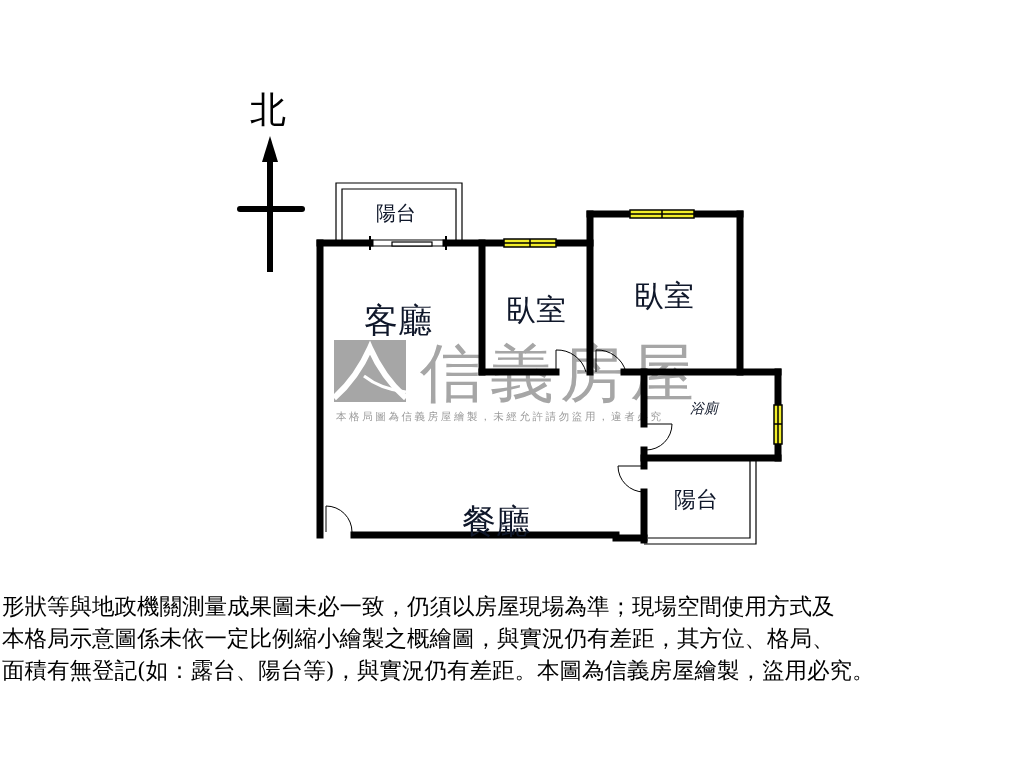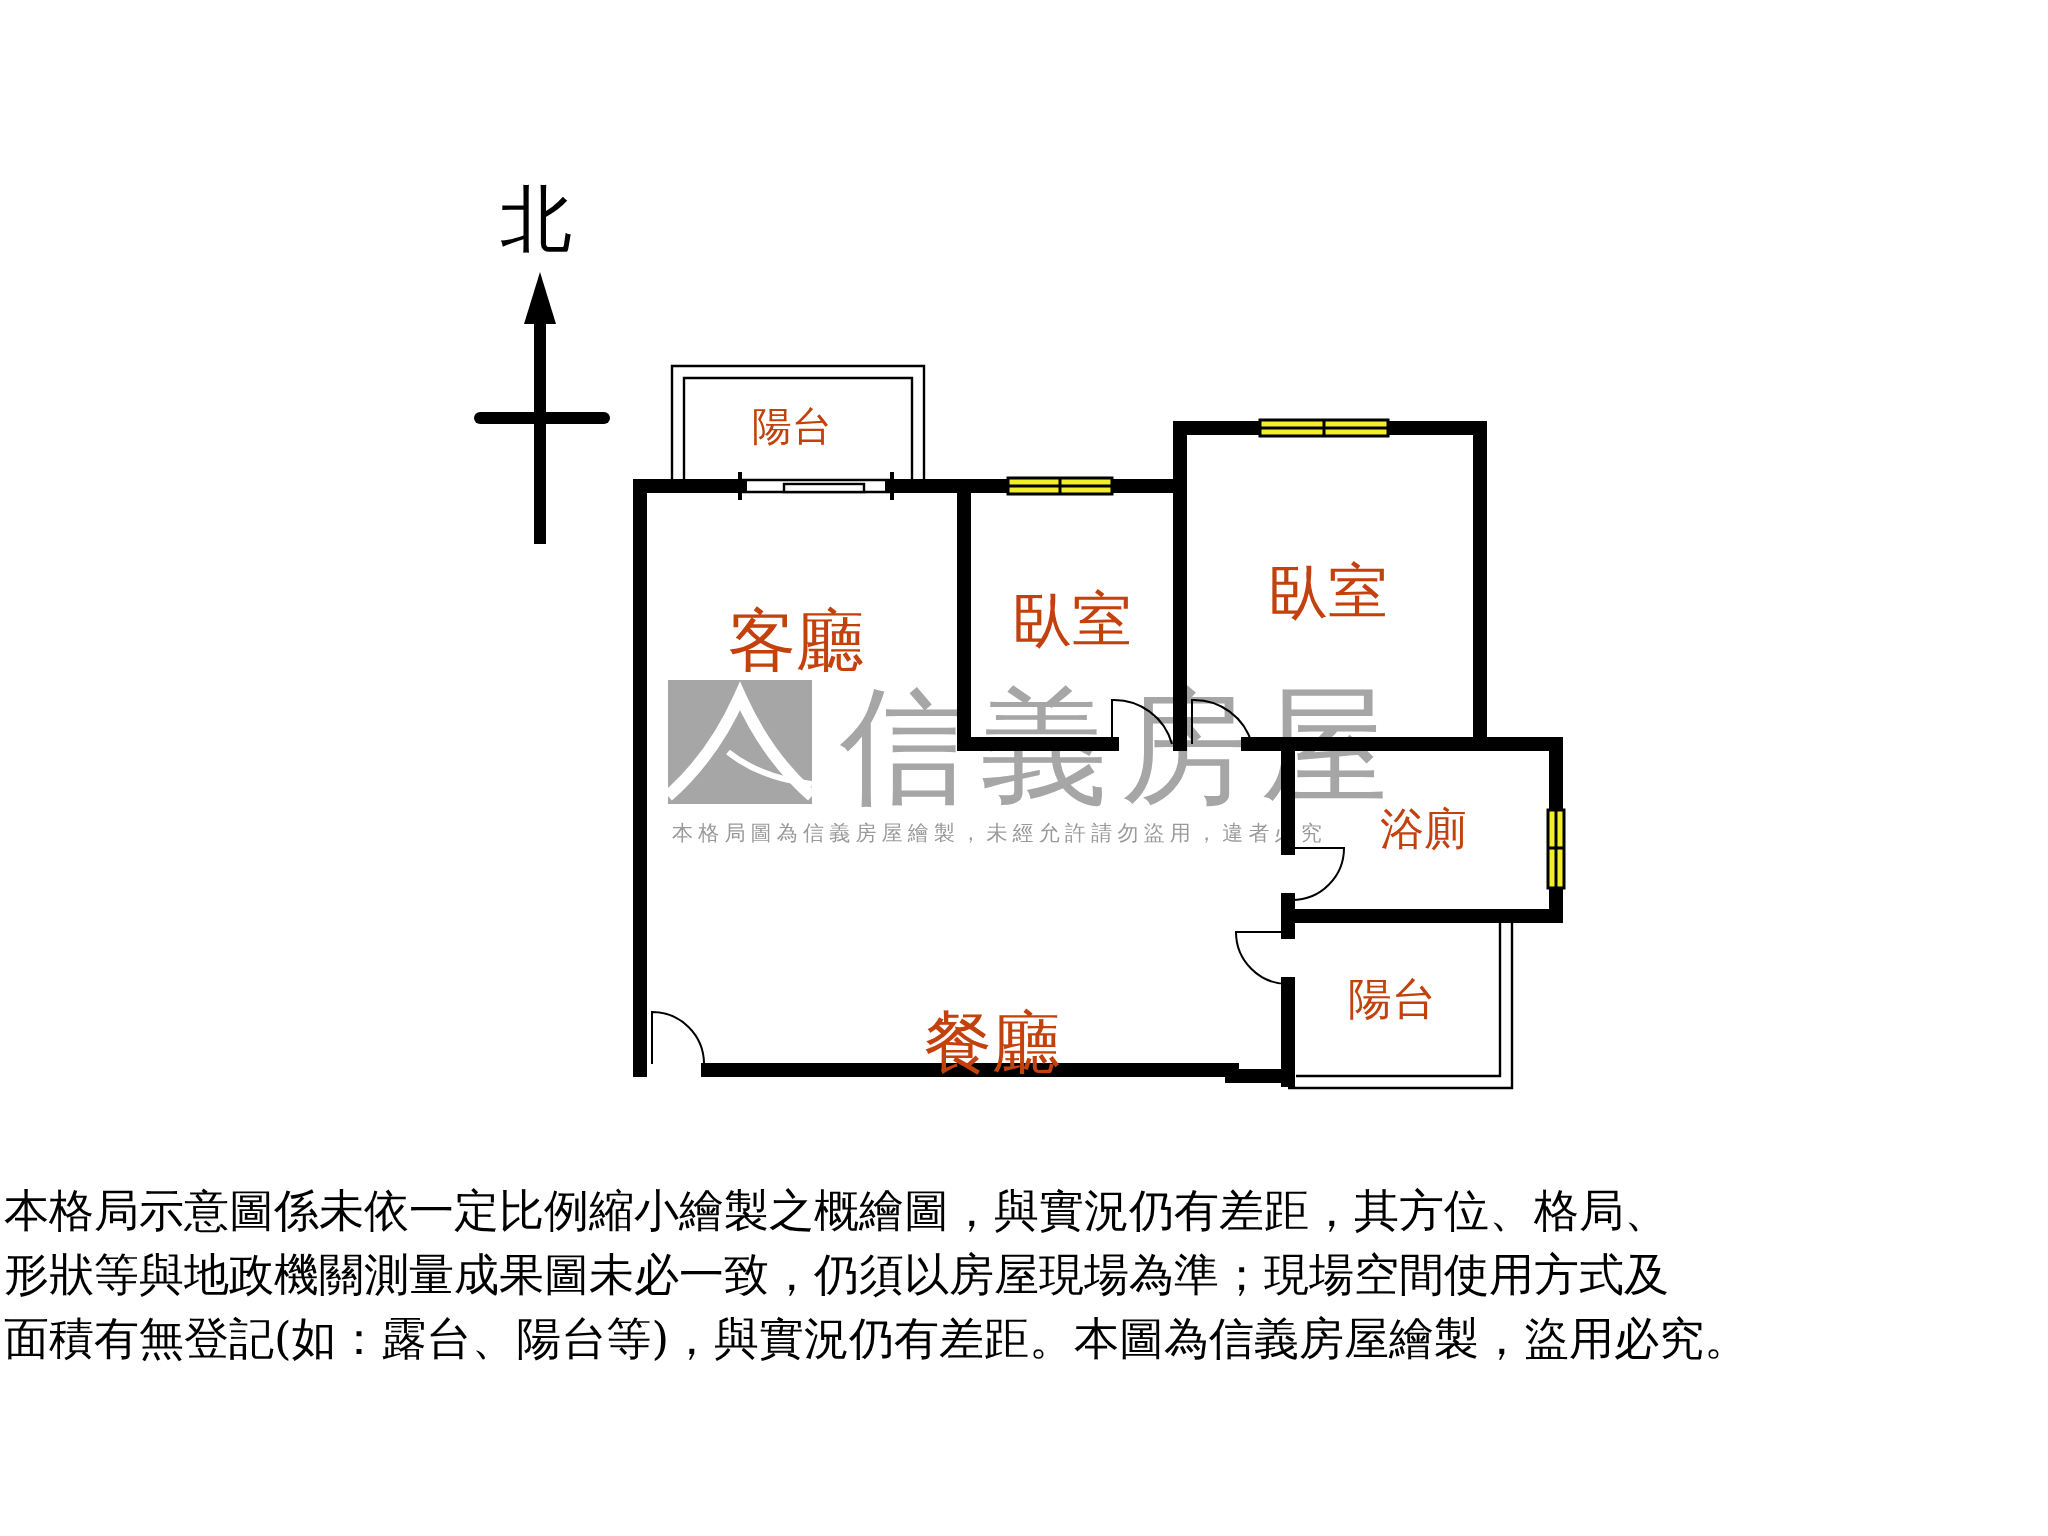--- a/index.html
+++ b/index.html
@@ -1,19 +1,19 @@
 <!DOCTYPE html>
 <html><head>
 <meta charset="utf-8">
 <style>
   html, body { margin:0; padding:0; background:#ffffff; }
   body { width:1024px; height:768px; position:relative; overflow:hidden;
          font-family:"DejaVu Serif", "Liberation Serif", serif; color:#000; }
   #plan { position:absolute; left:0; top:0; width:1024px; height:560px; }
-  .room-label { position:absolute; font-family:"DejaVu Sans", "Liberation Sans", sans-serif; color:#c2410c; white-space:nowrap; }
+  .room-label { position:absolute; font-family:"DejaVu Sans", "Liberation Sans", sans-serif; color:#0f172a; white-space:nowrap; }
   .north-label { position:absolute; left:250px; top:86px; font-size:36px; font-family:"DejaVu Serif","Liberation Serif",serif; }
   .disclaimer { position:absolute; left:2px; top:590px; width:1020px; font-size:22.5px; line-height:32px;
                 font-family:"DejaVu Serif","Liberation Serif",serif; color:#000; }
   .disclaimer div { white-space:nowrap; }
   .wm-text { position:absolute; left:336px; top:410px; font-size:10.5px; color:#9a9a9a; letter-spacing:2.6px;
              font-family:"DejaVu Sans","Liberation Sans",sans-serif; white-space:nowrap; }
   .wm-brand { position:absolute; left:420px; top:330px; font-size:64px; color:#a6a6a6; letter-spacing:6px;
               font-family:"DejaVu Sans","Liberation Sans",sans-serif; white-space:nowrap; }
 </style>
 </head>
@@ -115,21 +115,21 @@
     <polyline points="750,460 750,538 648,538"></polyline>
     <polyline points="756,460 756,544 644,544"></polyline>
   </g>
 </svg>
 
 <div class="north-label">北</div>
 <div class="room-label" style="left:376px;top:200px;font-size:20px;">陽台</div>
 <div class="room-label" style="left:364px;top:298px;font-size:34px;">客廳</div>
 <div class="room-label" style="left:506px;top:290px;font-size:30px;">臥室</div>
 <div class="room-label" style="left:634px;top:276px;font-size:30px;">臥室</div>
-<div class="room-label" style="left:690px;top:400px;font-size:22px;">浴廁</div>
+<div class="room-label" style="left:690px;top:400px;font-size:14px;font-style:italic;">浴廁</div>
 <div class="room-label" style="left:462px;top:499px;font-size:34px;">餐廳</div>
 <div class="room-label" style="left:674px;top:485px;font-size:22px;">陽台</div>
 
 <div class="disclaimer">
+  <div>形狀等與地政機關測量成果圖未必一致，仍須以房屋現場為準；現場空間使用方式及</div>
   <div>本格局示意圖係未依一定比例縮小繪製之概繪圖，與實況仍有差距，其方位、格局、</div>
-  <div>形狀等與地政機關測量成果圖未必一致，仍須以房屋現場為準；現場空間使用方式及</div>
   <div>面積有無登記(如：露台、陽台等)，與實況仍有差距。本圖為信義房屋繪製，盜用必究。</div>
 </div>
 
 </body></html>

